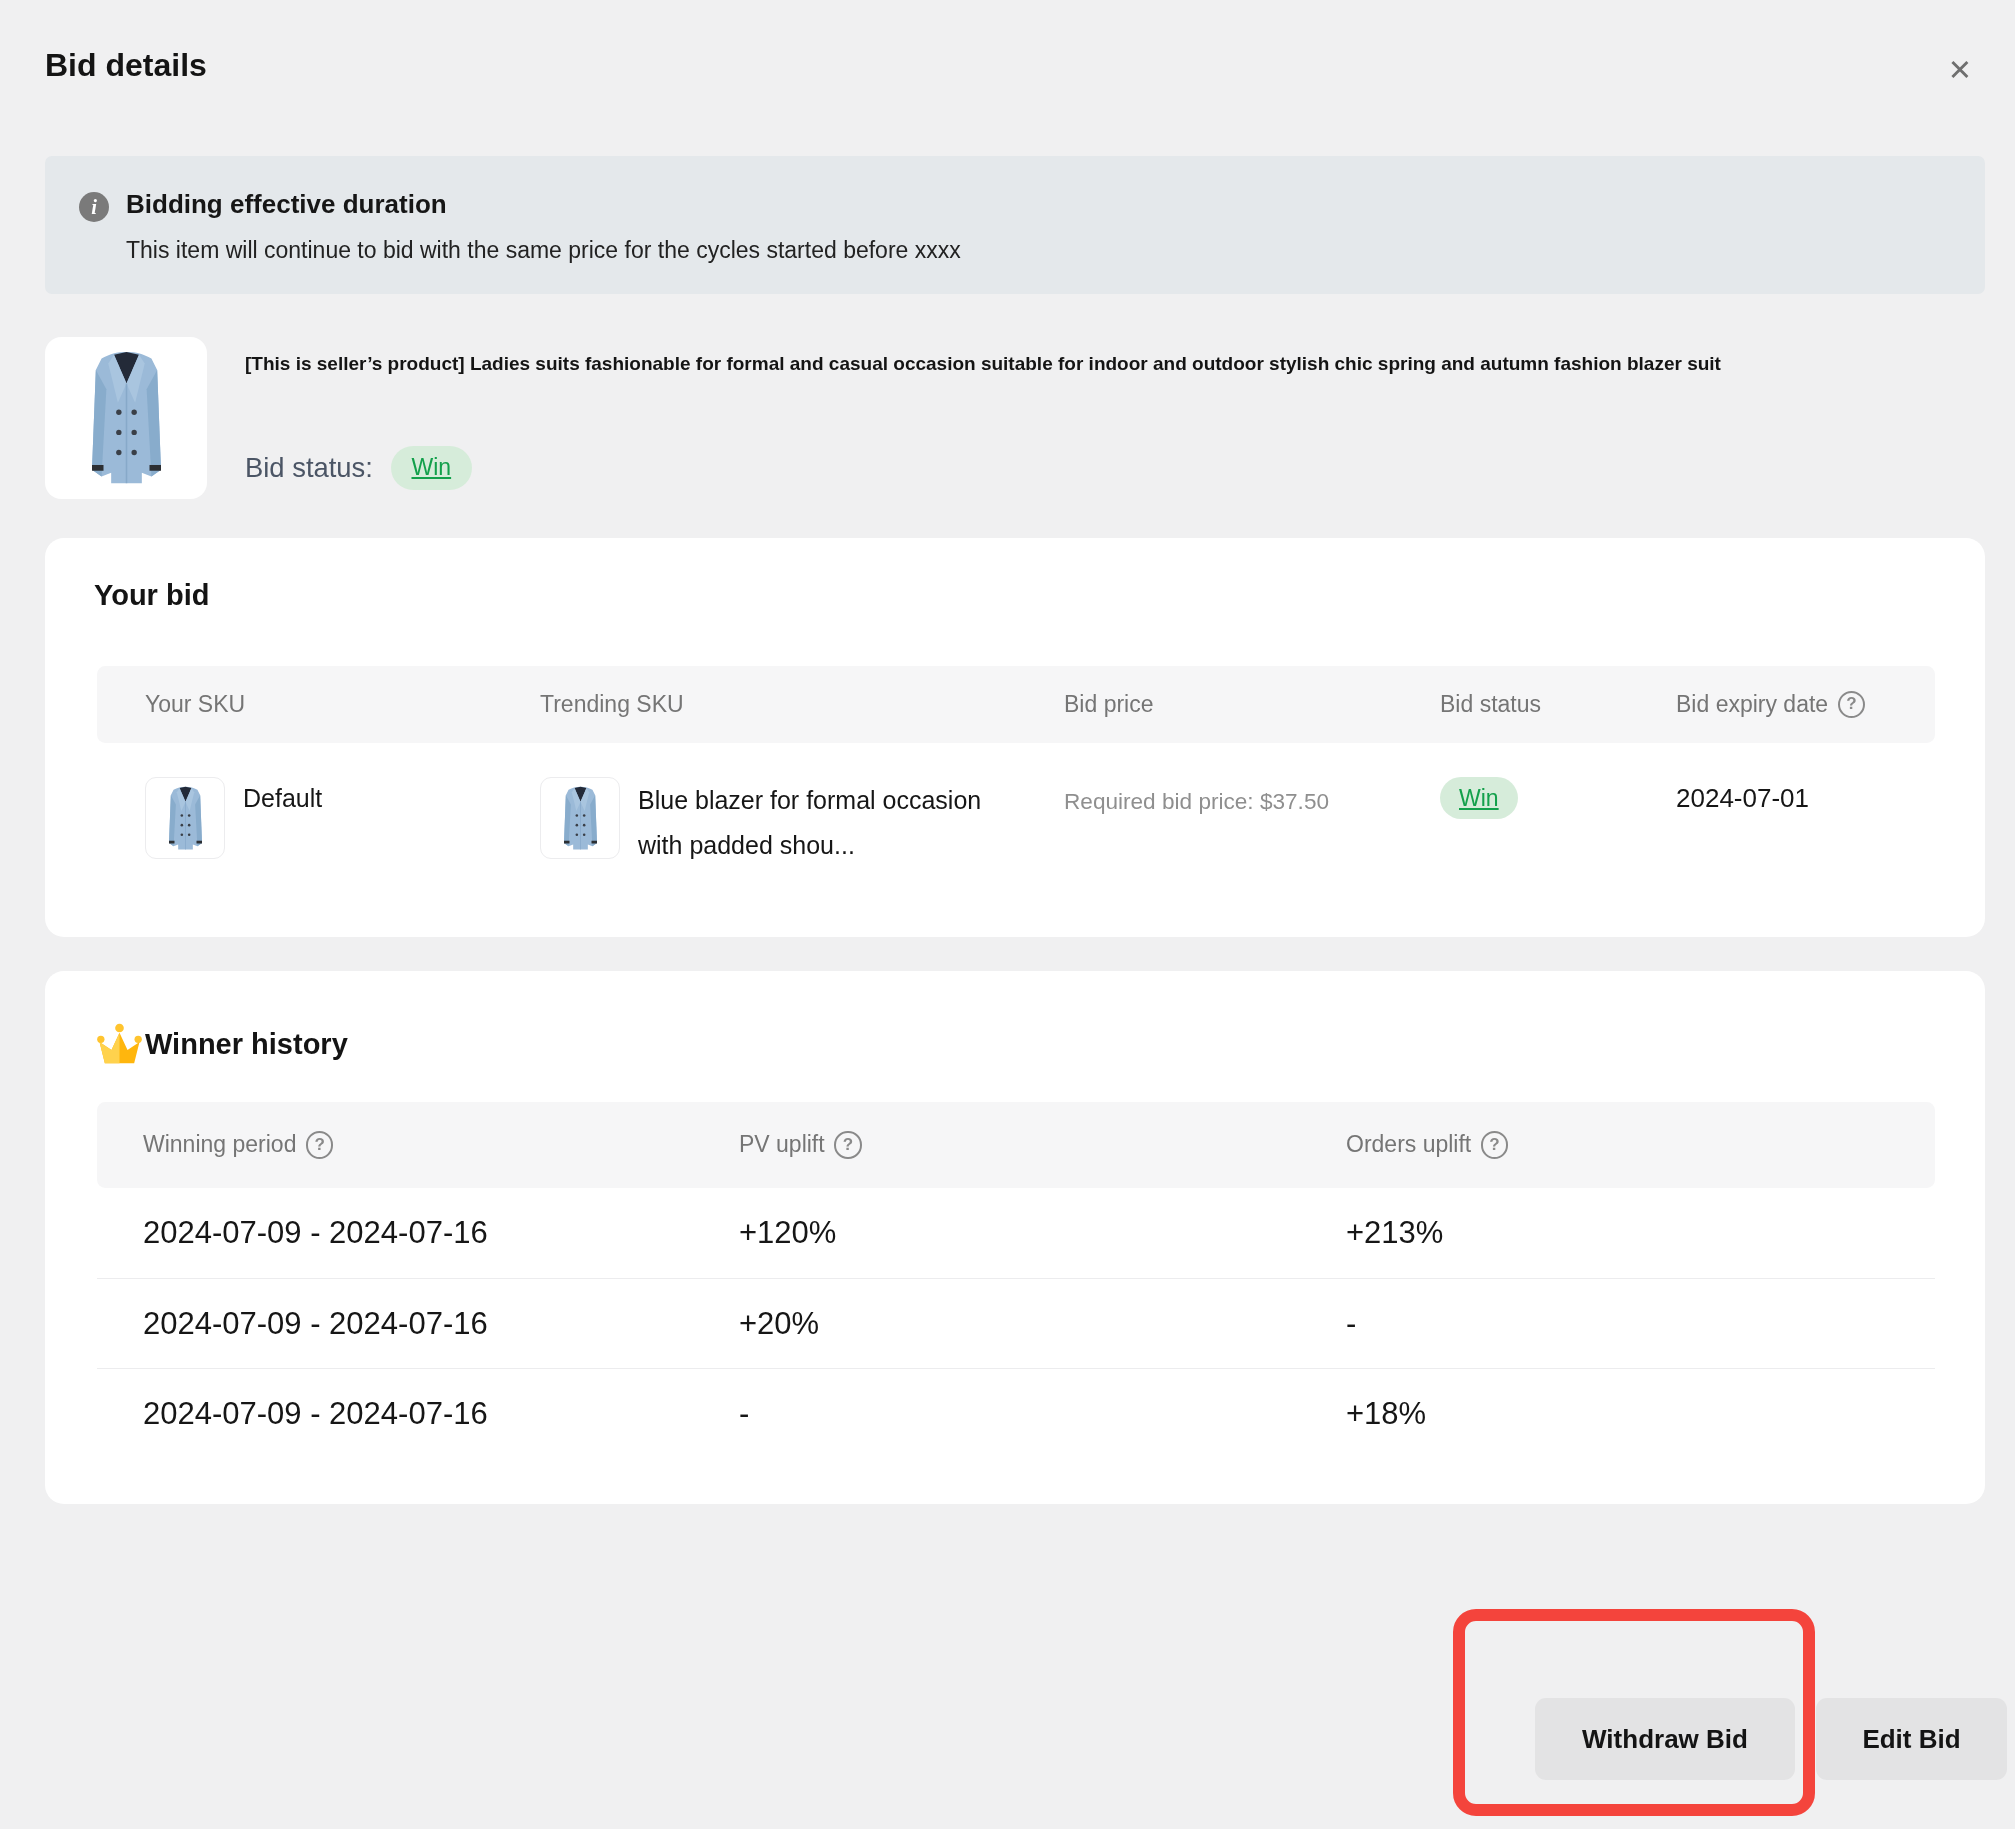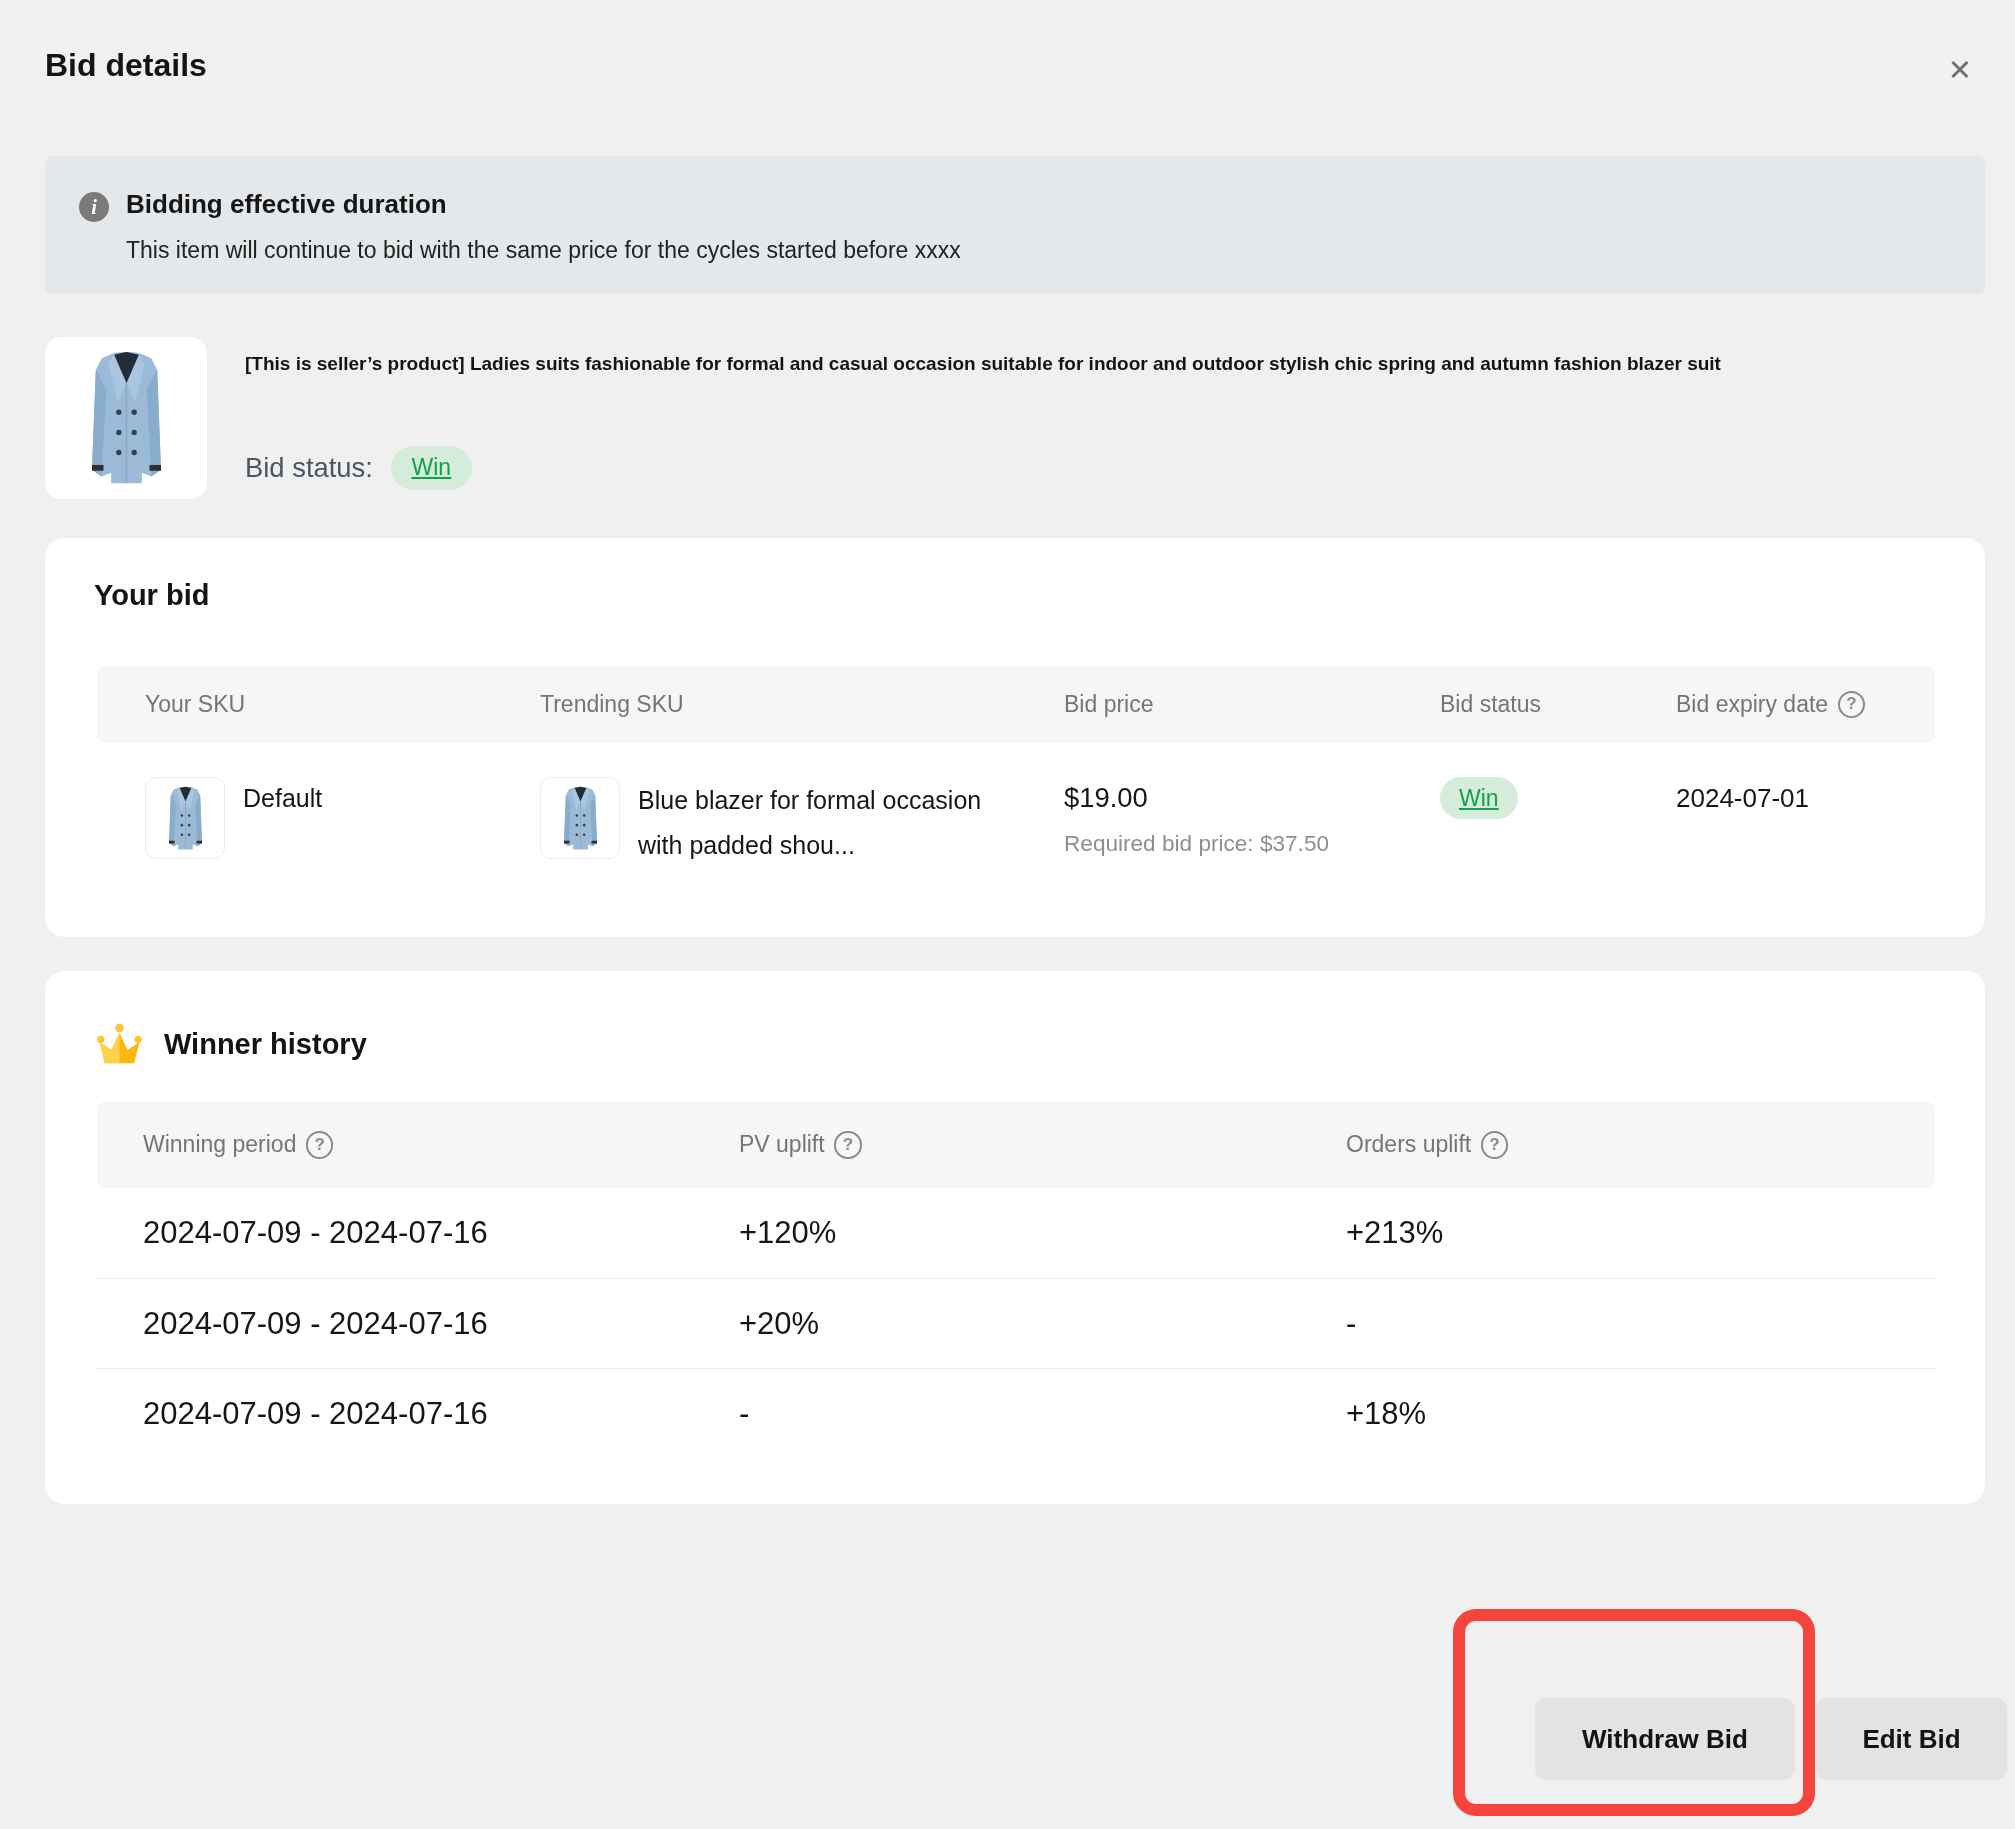--- a/index.html
+++ b/index.html
@@ -88,21 +88,21 @@
   .sku-name { margin:1.4px 0 0 18px; font-size:25px; line-height:41px; color:#161616; }
   .sku-name.trending {
     width:374px; line-height:45px;
     display:-webkit-box; -webkit-line-clamp:2; -webkit-box-orient:vertical; overflow:hidden;
   }
   .price-main { font-size:27.4px; line-height:42px; color:#161616; }
   .price-sub  { margin-top:12.3px; font-size:22.6px; color:#8f8f8f; }
   .cell-date  { margin-top:1.4px; font-size:26px; line-height:41px; color:#161616; }
 
   
-  .winner-head { position:absolute; left:49px; top:51px; display:flex; align-items:center; gap:19px; }
+  .winner-head { position:absolute; left:49px; top:51px; display:flex; align-items:center; }
   .wrows { position:absolute; left:52px; top:217px; width:1838px; }
   .wrow {
     height:90px; padding-left:46px;
     display:grid; grid-template-columns:596px 607px 589px; align-items:center;
     font-size:31px; color:#161616;
   }
   .wrow + .wrow { border-top:1.4px solid #ececee; }
 
   
   .btn {
@@ -207,21 +207,20 @@
     </div>
     <div class="sku-cell">
       <span class="thumb">
         <svg width="55" height="69" viewBox="0 0 120 145">
             <use href="#blazer"></use>
           </svg>
       </span>
       <span class="sku-name trending">Blue blazer for formal occasion with padded shou...</span>
     </div>
     <div>
-      <div class="price-main">$19.00</div>
       <div class="price-sub">Required bid price: $37.50</div>
     </div>
     <div>
       <span class="pill" style="height:42px; padding:0 19px;">Win</span>
     </div>
     <div class="cell-date">2024-07-01</div>
   </div>
 </section>
 
 <section class="abs card card-winner">

